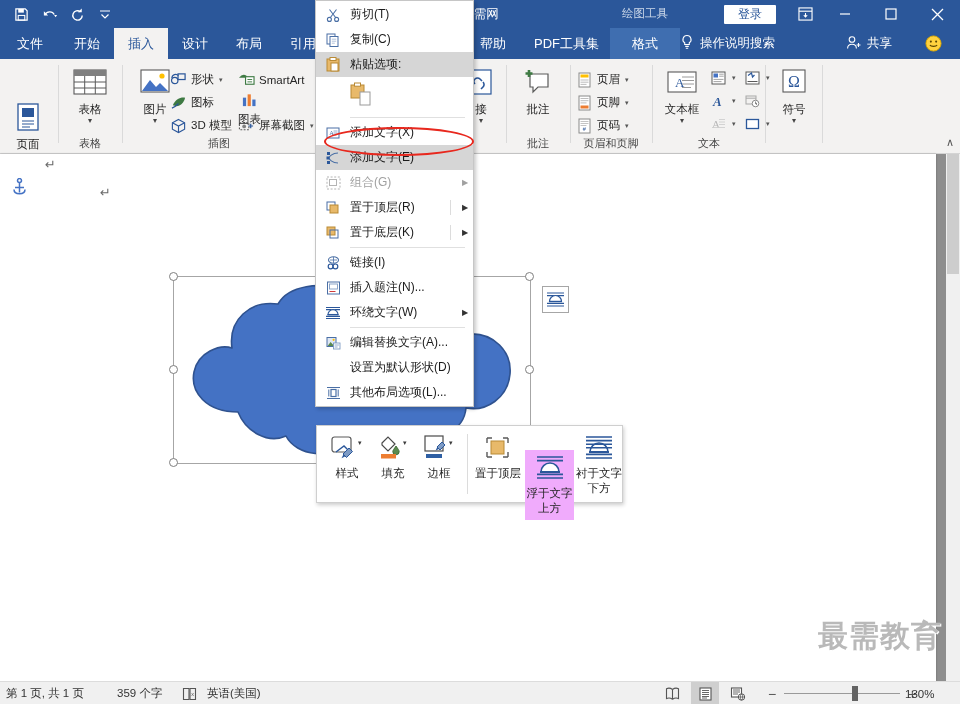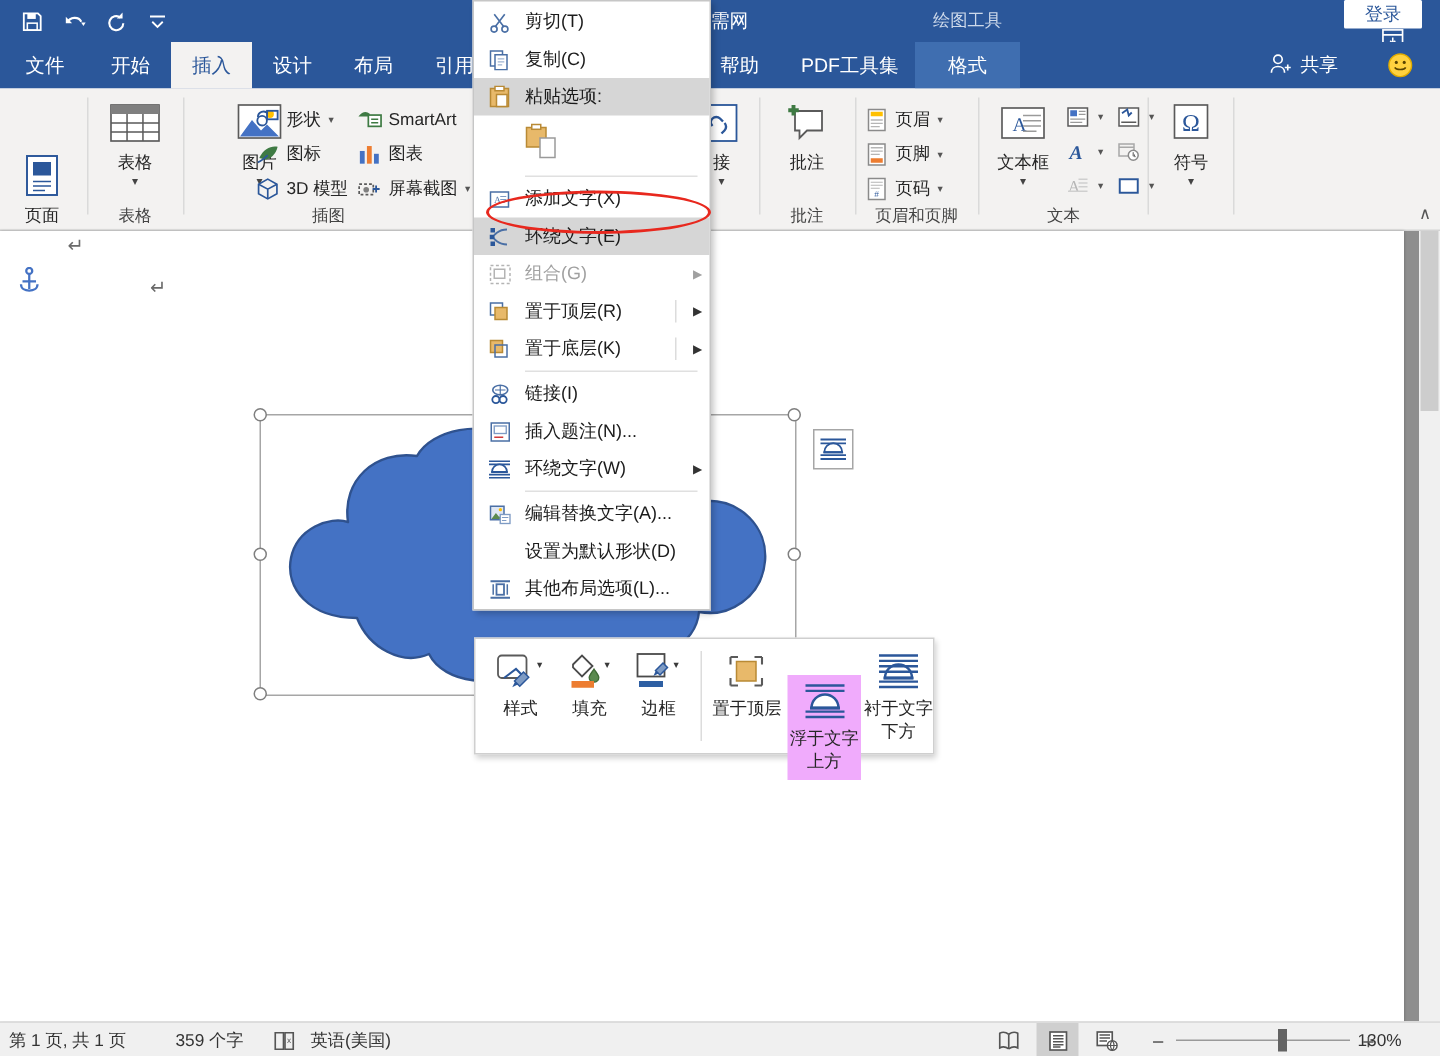--- a/index.html
+++ b/index.html
@@ -17,21 +17,21 @@
     background:#2b579a;color:#fff;
   }
   .qat{position:absolute;left:8px;top:0;height:28px;display:flex;align-items:center;gap:2px;}
   .qat-btn{width:26px;height:24px;display:flex;align-items:center;justify-content:center;
     color:#fff;border-radius:2px;}
   .qat-btn svg{display:block;}
   .doc-title{
     position:absolute;left:0;top:0;width:960px;height:28px;line-height:28px;
     text-align:center;font-size:12.5px;color:#fff;
   }
-  .win-right{position:absolute;right:0;top:0;height:28px;display:flex;align-items:center;flex-direction:column;}
+  .win-right{position:absolute;right:0;top:0;height:28px;display:flex;align-items:center;}
   .signin{
     background:#fff;color:#2b579a;font-size:12px;height:19px;line-height:19px;
     padding:0 14px;margin-right:12px;border-radius:1px;
   }
   .ribbondisp{width:34px;height:28px;display:flex;align-items:center;justify-content:center;}
   .wbtn{width:46px;height:28px;display:flex;align-items:center;justify-content:center;color:#fff;}
 
   
   .tabbar{
     position:absolute;left:0;top:28px;width:960px;height:31px;background:#2b579a;
@@ -236,20 +236,29 @@
       <div class="tab active" style="padding:0 14px;">插入</div>
       <div class="tab" style="padding:0 14px;">设计</div>
       <div class="tab" style="padding:0 14px;">布局</div>
       <div class="tab" style="padding:0 14px;">引用</div>
     </div>
 
     <div class="tab" style="position:absolute;left:468px;top:0;padding:0 12px;">帮助</div>
     <div class="tab" style="position:absolute;left:522px;top:0;padding:0 12px;">PDF工具集</div>
     <div class="tab ctx" style="position:absolute;left:610px;top:0;width:70px;padding:0;justify-content:center;">格式</div>
 
+    <div class="tellme" style="left:680px;">
+      <span>
+        <svg width="14" height="16" viewBox="0 0 14 16">
+            <path d="M7 1.5a4 4 0 0 0-2.3 7.3v1.7h4.6V8.8A4 4 0 0 0 7 1.5z" fill="none" stroke="#fff" stroke-width="1.1"></path>
+            <path d="M5.2 12.4h3.6M5.8 14.2h2.4" stroke="#fff" stroke-width="1.1"></path>
+          </svg>
+      </span>
+      <span>操作说明搜索</span>
+    </div>
 
     <div class="share" style="left:846px;">
       <span>
         <svg width="16" height="15" viewBox="0 0 16 15">
             <circle cx="6" cy="4.5" r="2.8" fill="none" stroke="#fff" stroke-width="1.1"></circle>
             <path d="M1.6 13.5c0-2.6 2-4.2 4.4-4.2s4.4 1.6 4.4 4.2" fill="none" stroke="#fff" stroke-width="1.1"></path>
             <path d="M12.5 8v4M10.5 10h4" stroke="#fff" stroke-width="1.1"></path>
           </svg>
       </span>
       <span>共享</span>
@@ -292,21 +301,21 @@
             </svg>
         </div>
         <div class="lb">表格</div>
         <div class="car">▾</div>
       </div>
       <div class="glabel">表格</div>
     </div>
     <div class="sep" style="left:122px;"></div>
 
     <div class="rgroup" style="left:124px;width:190px;">
-      <div class="bigbtn" style="left:26px;">
+      <div class="bigbtn" style="left:8px;">
         <div class="ic">
           <svg width="32" height="30" viewBox="0 0 32 30">
               <rect x="2" y="2" width="28" height="22" fill="#fff" stroke="#5a5a5a" stroke-width="1.1"></rect>
               <circle cx="23" cy="8" r="2.6" fill="#ffc000"></circle>
               <path d="M3 23l8-11 6 7 4-4 8 8z" fill="#4472c4"></path>
             </svg>
         </div>
         <div class="lb">图片</div>
         <div class="car">▾</div>
       </div>
@@ -347,21 +356,21 @@
         <span class="ic">
           <svg width="17" height="16" viewBox="0 0 18 17">
               <path d="M1 6 Q5 1 9 4 L9 6z" fill="#3e7a43"></path>
               <rect x="8" y="5" width="9" height="8" fill="#fff" stroke="#3e7a43" stroke-width="1.2"></rect>
               <path d="M10 8h5M10 10.5h5" stroke="#3e7a43" stroke-width="1"></path>
             </svg>
         </span>
         <span>SmartArt</span>
       </div>
 
-      <div class="smbtn" style="left:114px;top:33px;">
+      <div class="smbtn" style="left:114px;top:33px;flex-direction:column;">
         <span class="ic">
           <svg width="17" height="16" viewBox="0 0 18 17">
               <rect x="2" y="6" width="3.4" height="9" fill="#4472c4"></rect>
               <rect x="7" y="2.5" width="3.4" height="12.5" fill="#ed7d31"></rect>
               <rect x="12" y="8" width="3.4" height="7" fill="#4472c4"></rect>
             </svg>
         </span>
         <span>图表</span>
       </div>
 
@@ -580,20 +589,21 @@
           <path d="M3.5 10.5a6 6 0 0 1 12 0z" fill="#fff" stroke="#2b579a" stroke-width="1.2"></path>
           <path d="M3 10.5h13" stroke="#2b579a" stroke-width="1.4"></path>
         </svg>
       </div>
     </div>
 
     <div class="vscroll">
       <div class="vthumb"></div>
     </div>
 
+    <div class="wm">最需教育</div>
   </div>
 
   <div class="ctxmenu">
 
     <div class="mi">
       <span class="mic">
         <svg width="14" height="14" viewBox="0 0 14 14">
             <path d="M3.5 1.5L10 10M10.5 1.5L4 10" stroke="#4a6fa5" stroke-width="1.1" fill="none"></path>
             <circle cx="3.4" cy="11.4" r="2" fill="none" stroke="#4a6fa5" stroke-width="1.1"></circle>
             <circle cx="10.6" cy="11.4" r="2" fill="none" stroke="#4a6fa5" stroke-width="1.1"></circle>
@@ -649,21 +659,21 @@
 
     <div class="mi hl">
       <span class="mic">
         <svg width="15" height="14" viewBox="0 0 15 14">
             <path d="M12 2C6 2 3 6 3 7s3 5 9 5" fill="none" stroke="#4a6fa5" stroke-width="1.2"></path>
             <rect x="1" y="1" width="3" height="3" fill="#2b579a"></rect>
             <rect x="0.5" y="5.5" width="3" height="3" fill="#2b579a"></rect>
             <rect x="1" y="10" width="3" height="3" fill="#2b579a"></rect>
           </svg>
       </span>
-      <span class="mtx">环绕文字(E)</span>
+      <span class="mtx">添加文字(E)</span>
     </div>
 
     <div class="mi dis">
       <span class="mic">
         <svg width="15" height="14" viewBox="0 0 15 14">
             <rect x="1" y="1" width="13" height="12" fill="none" stroke="#b4b4b4" stroke-width="1" stroke-dasharray="2 1.6"></rect>
             <rect x="3.5" y="3.5" width="7" height="6" fill="none" stroke="#b4b4b4" stroke-width="1"></rect>
           </svg>
       </span>
       <span class="mtx">组合(G)</span>

